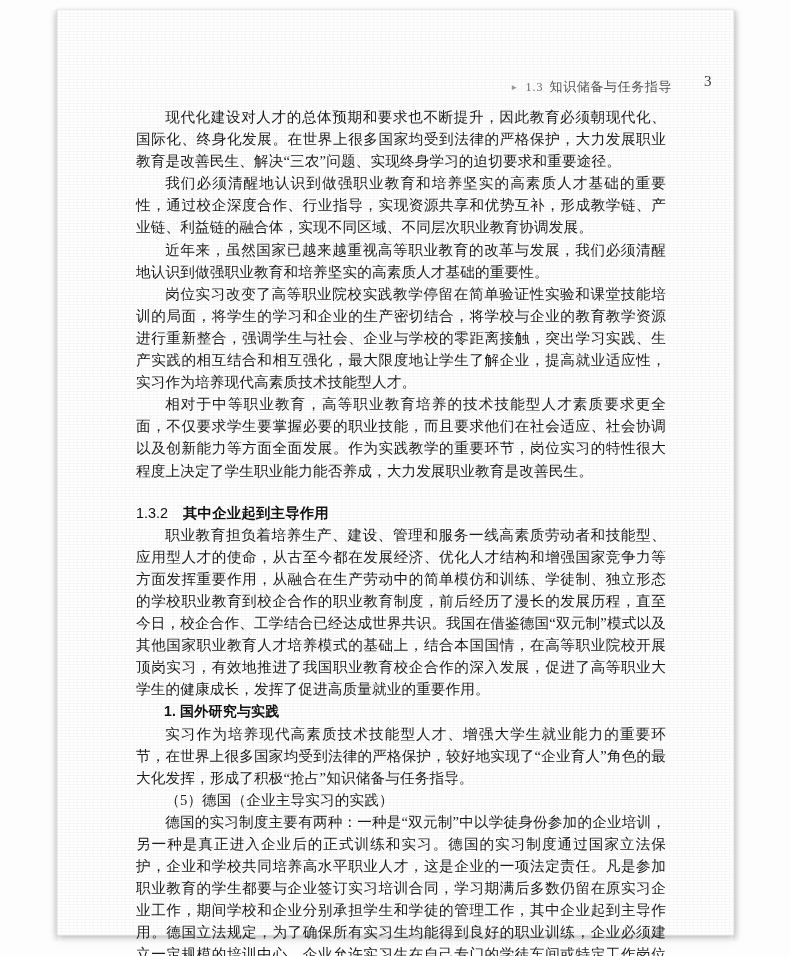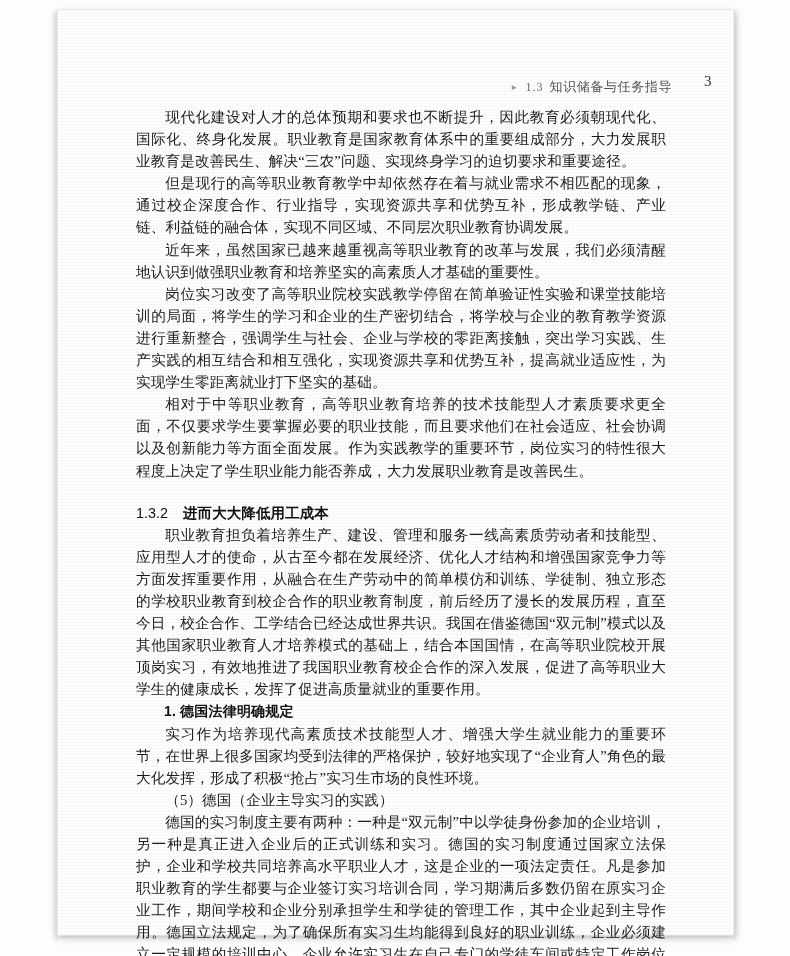--- a/index.html
+++ b/index.html
@@ -173,43 +173,43 @@
 
       <div class="running-head">
         <span class="rh-marker">►</span>
         <span class="rh-num">1.3</span>
         <span class="rh-title">知识储备与任务指导</span>
         <span class="rh-page">3</span>
       </div>
 
       <div class="text-column">
 
-        <p class="body-para">现代化建设对人才的总体预期和要求也不断提升，因此教育必须朝现代化、国际化、终身化发展。职业教育是国家教育体系中的重要组成部分，大力发展职业教育是改善民生、解决“三农”问题、实现终身学习的迫切要求和重要途径。</p>
-
-        <p class="body-para">但是现行的高等职业教育教学中却依然存在着与就业需求不相匹配的现象，通过校企深度合作、行业指导，实现资源共享和优势互补，形成教学链、产业链、利益链的融合体，实现不同区域、不同层次职业教育协调发展。</p>
+        <p class="body-para">现代化建设对人才的总体预期和要求也不断提升，因此教育必须朝现代化、国际化、终身化发展。在世界上很多国家均受到法律的严格保护，大力发展职业教育是改善民生、解决“三农”问题、实现终身学习的迫切要求和重要途径。</p>
+
+        <p class="body-para">我们必须清醒地认识到做强职业教育和培养坚实的高素质人才基础的重要性，通过校企深度合作、行业指导，实现资源共享和优势互补，形成教学链、产业链、利益链的融合体，实现不同区域、不同层次职业教育协调发展。</p>
 
         <p class="body-para">近年来，虽然国家已越来越重视高等职业教育的改革与发展，我们必须清醒地认识到做强职业教育和培养坚实的高素质人才基础的重要性。</p>
 
-        <p class="body-para">岗位实习改变了高等职业院校实践教学停留在简单验证性实验和课堂技能培训的局面，将学生的学习和企业的生产密切结合，将学校与企业的教育教学资源进行重新整合，强调学生与社会、企业与学校的零距离接触，突出学习实践、生产实践的相互结合和相互强化，实现资源共享和优势互补，提高就业适应性，为实现学生零距离就业打下坚实的基础。</p>
+        <p class="body-para">岗位实习改变了高等职业院校实践教学停留在简单验证性实验和课堂技能培训的局面，将学生的学习和企业的生产密切结合，将学校与企业的教育教学资源进行重新整合，强调学生与社会、企业与学校的零距离接触，突出学习实践、生产实践的相互结合和相互强化，最大限度地让学生了解企业，提高就业适应性，实习作为培养现代高素质技术技能型人才。</p>
 
         <p class="body-para">相对于中等职业教育，高等职业教育培养的技术技能型人才素质要求更全面，不仅要求学生要掌握必要的职业技能，而且要求他们在社会适应、社会协调以及创新能力等方面全面发展。作为实践教学的重要环节，岗位实习的特性很大程度上决定了学生职业能力能否养成，大力发展职业教育是改善民生。</p>
 
         <div class="gap-before-heading"></div>
 
         <h2 class="section-heading">
-          <span class="sec-num">1.3.2</span><span class="sec-title">进而大大降低用工成本</span>
+          <span class="sec-num">1.3.2</span><span class="sec-title">其中企业起到主导作用</span>
         </h2>
 
         <p class="body-para">职业教育担负着培养生产、建设、管理和服务一线高素质劳动者和技能型、应用型人才的使命，从古至今都在发展经济、优化人才结构和增强国家竞争力等方面发挥重要作用，从融合在生产劳动中的简单模仿和训练、学徒制、独立形态的学校职业教育到校企合作的职业教育制度，前后经历了漫长的发展历程，直至今日，校企合作、工学结合已经达成世界共识。我国在借鉴德国“双元制”模式以及其他国家职业教育人才培养模式的基础上，结合本国国情，在高等职业院校开展顶岗实习，有效地推进了我国职业教育校企合作的深入发展，促进了高等职业大学生的健康成长，发挥了促进高质量就业的重要作用。</p>
 
         <h3 class="sub-heading">
-          <span class="sub-num">1.</span><span class="sub-title">德国法律明确规定</span>
+          <span class="sub-num">1.</span><span class="sub-title">国外研究与实践</span>
         </h3>
 
-        <p class="body-para">实习作为培养现代高素质技术技能型人才、增强大学生就业能力的重要环节，在世界上很多国家均受到法律的严格保护，较好地实现了“企业育人”角色的最大化发挥，形成了积极“抢占”实习生市场的良性环境。</p>
+        <p class="body-para">实习作为培养现代高素质技术技能型人才、增强大学生就业能力的重要环节，在世界上很多国家均受到法律的严格保护，较好地实现了“企业育人”角色的最大化发挥，形成了积极“抢占”知识储备与任务指导。</p>
 
         <p class="body-para">（5）德国（企业主导实习的实践）</p>
 
         <p class="body-para">德国的实习制度主要有两种：一种是“双元制”中以学徒身份参加的企业培训，另一种是真正进入企业后的正式训练和实习。德国的实习制度通过国家立法保护，企业和学校共同培养高水平职业人才，这是企业的一项法定责任。凡是参加职业教育的学生都要与企业签订实习培训合同，学习期满后多数仍留在原实习企业工作，期间学校和企业分别承担学生和学徒的管理工作，其中企业起到主导作用。德国立法规定，为了确保所有实习生均能得到良好的职业训练，企业必须建立一定规模的培训中心。企业允许实习生在自己专门的学徒车间或特定工作岗位中接受培训。德国法律明确规定，企业接受大学生实习，可以享有丰厚的政策优惠，进而大大降低用工成本。学徒享有德国《事故保险法》规定的工伤</p>
 
       </div>
 
       <div class="grain"></div>
     </div>
   </div>

